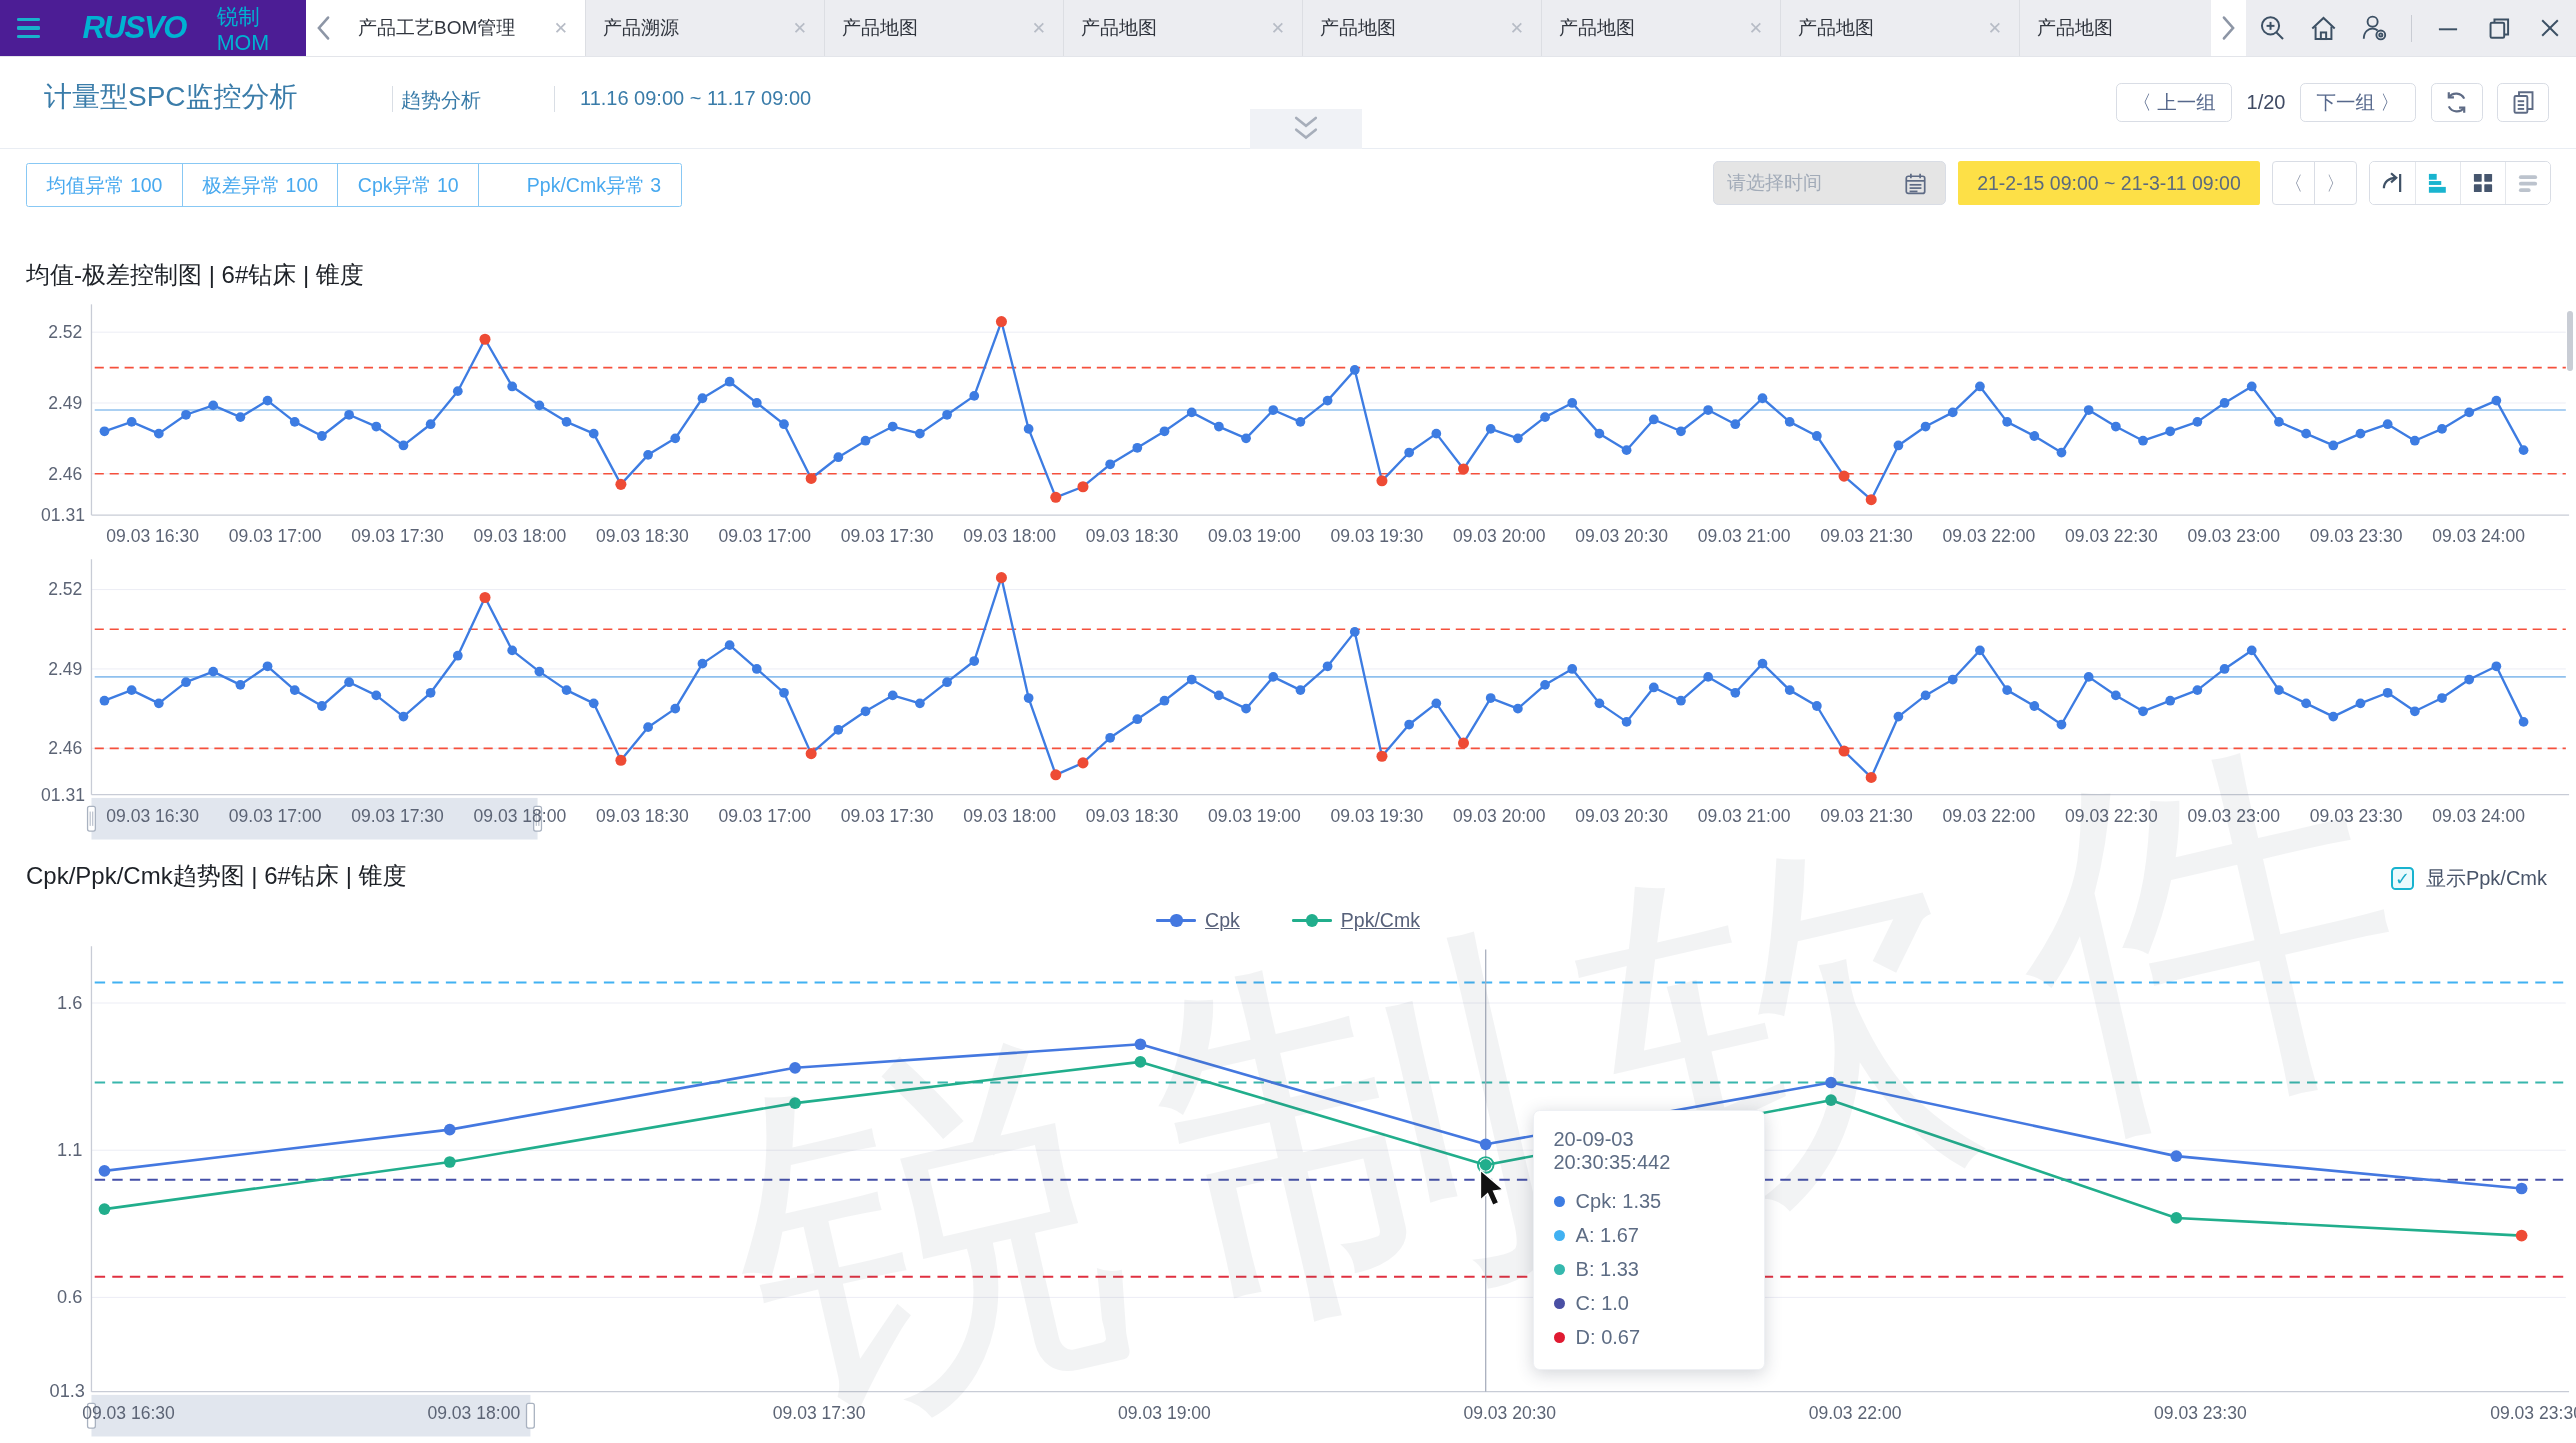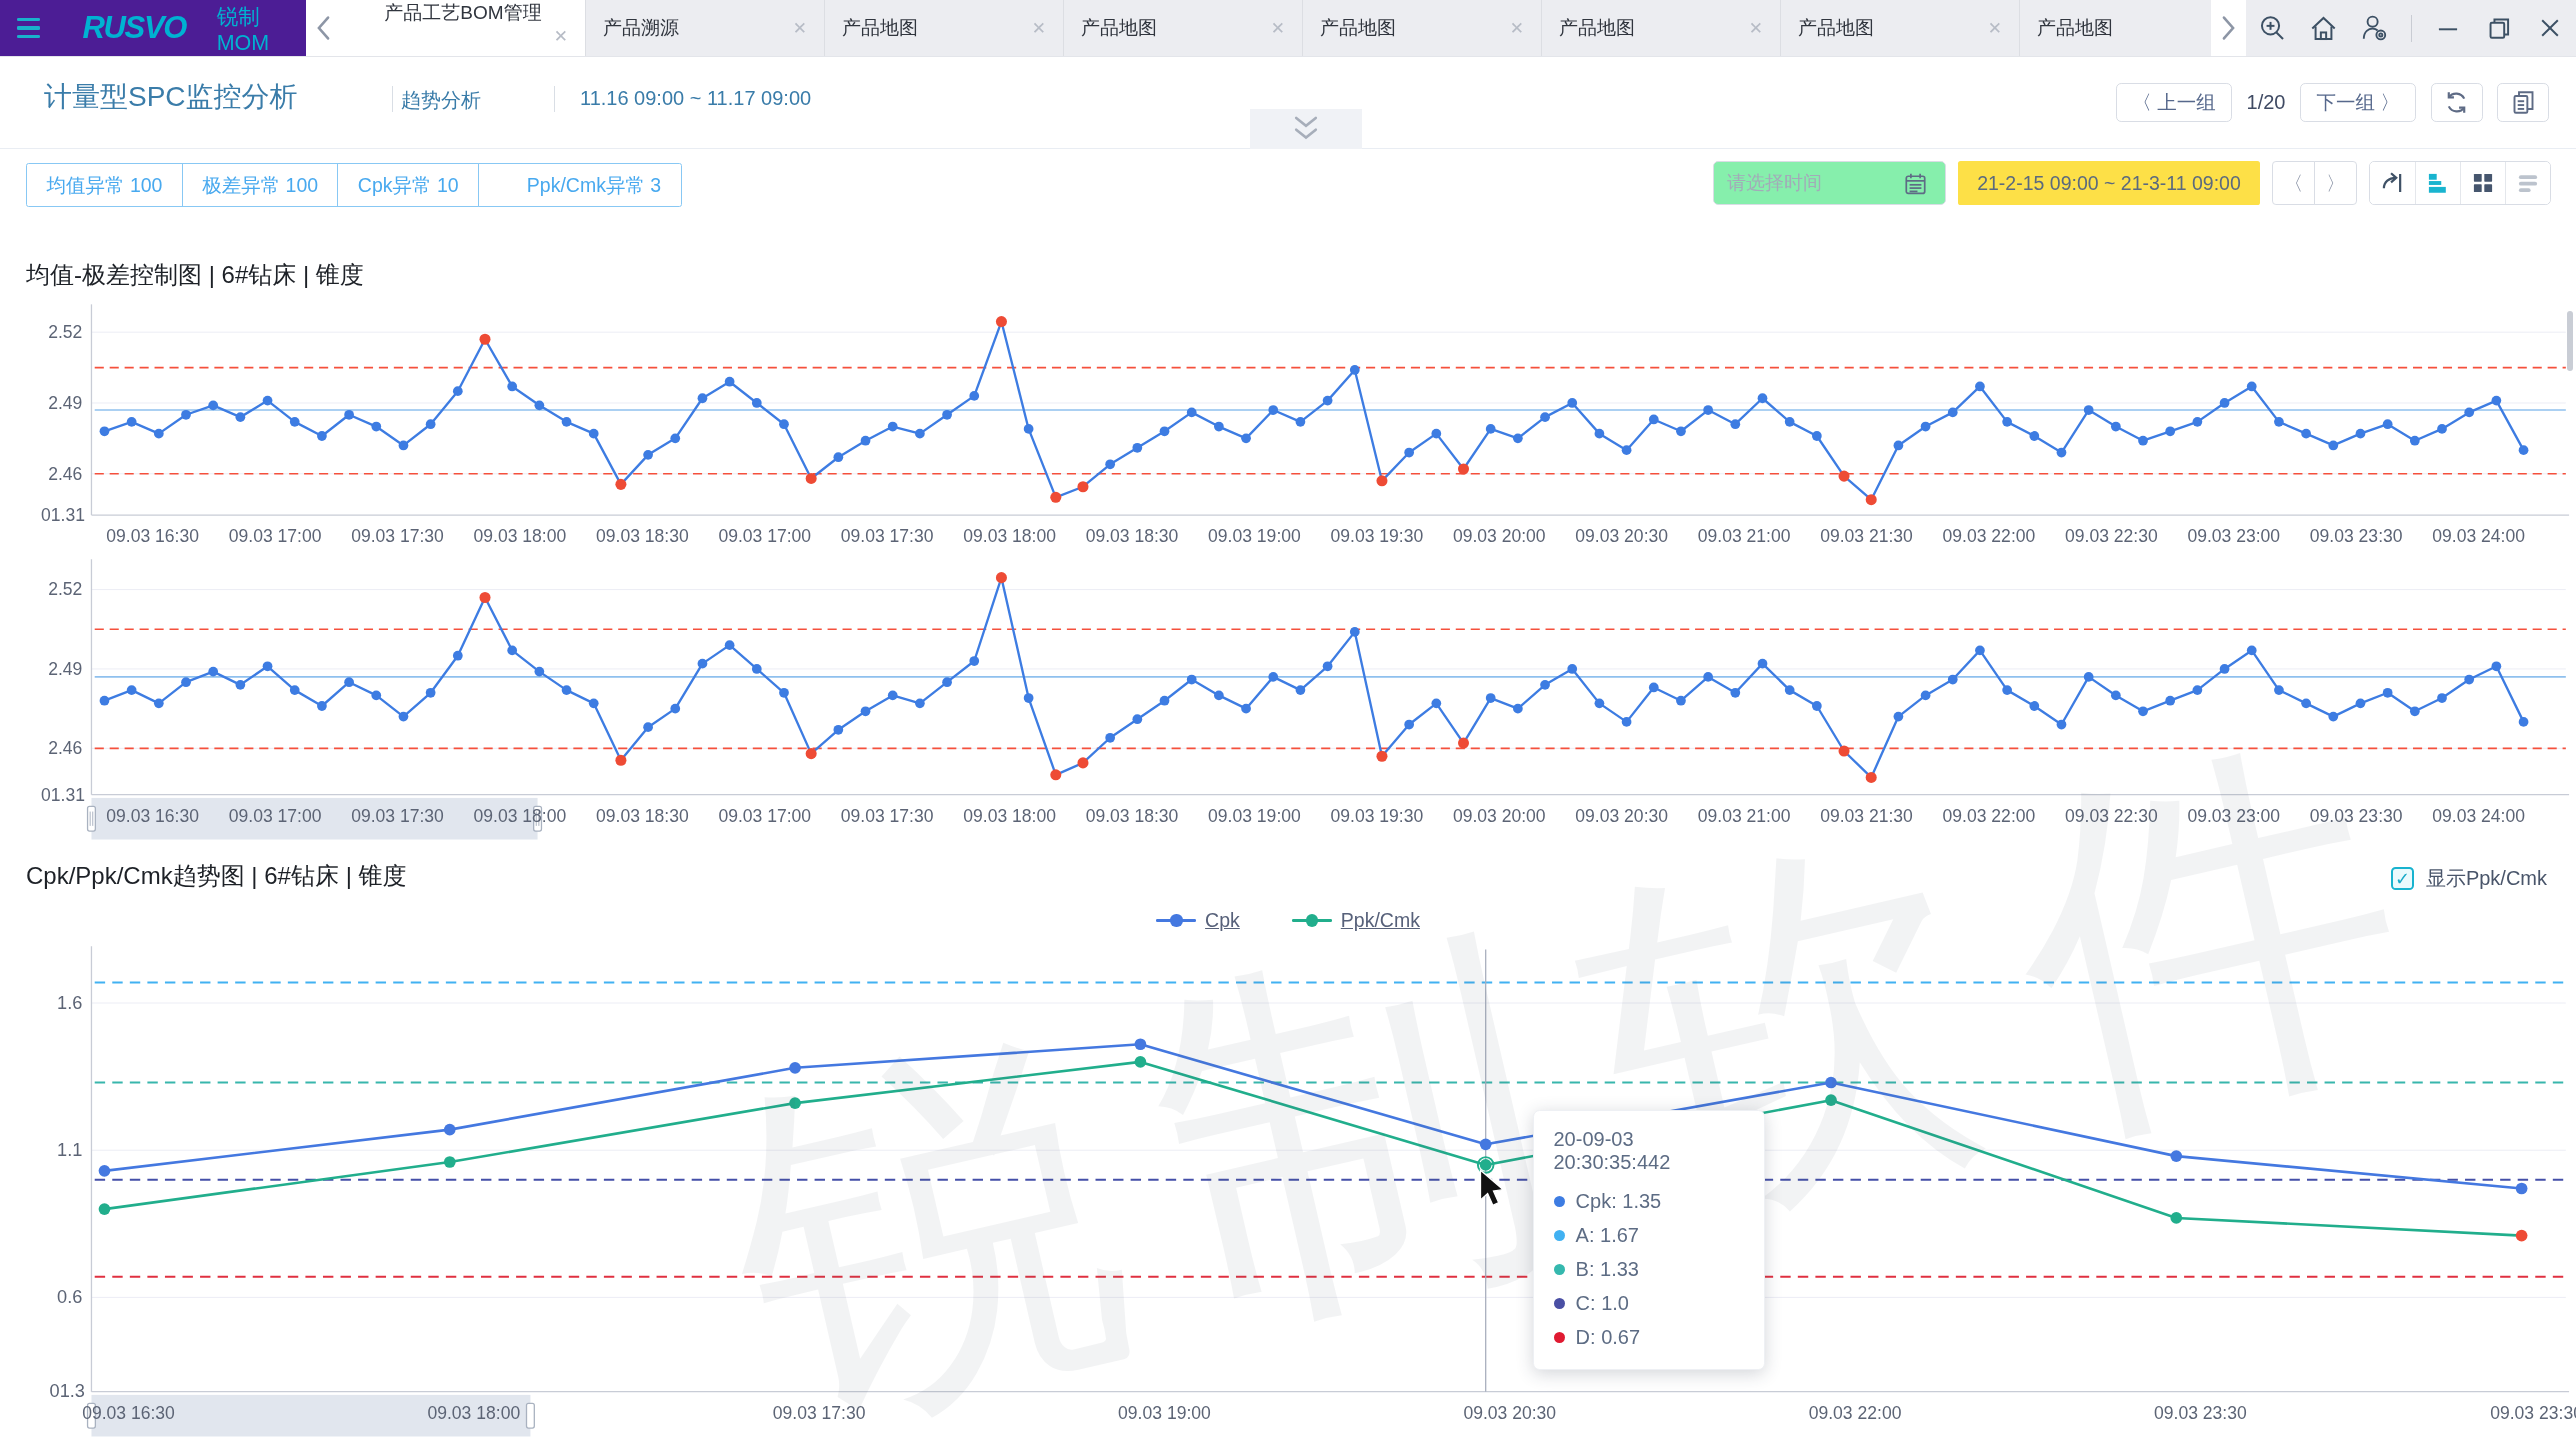--- a/index.html
+++ b/index.html
@@ -10,42 +10,42 @@
   .brand { width:306px; display:flex; align-items:center; background:#4c1d95; flex:0 0 auto;gap:24px;}
   .hamburger { width:25px; height:21px; margin-left:17px; display:flex; flex-direction:column; justify-content:space-between; cursor:pointer;}
   .hamburger span { display:block; height:3.3px; border-radius:1.3px; background:#19b2cc; }
   .logo-name { font-size:31px; font-weight:900; font-style:italic; color:#00b2d2; letter-spacing:-1.3px; margin-left:18px;}
   .logo-prod { font-size:21.5px; color:#00b2d2; margin-left:6.5px; margin-top:2.6px;}
   .tabstrip { flex:1; display:flex; background:#ecedf1; overflow:hidden; }
   .tab-scroll { width:35px; background:#fff; display:flex; align-items:center; justify-content:center; cursor:pointer; flex:0 0 auto;}
   .tab { display:flex; align-items:center; padding:0 17px; width:239px; flex:0 0 auto; border-right:0.7px solid #dcdee3; background:#ecedf1; cursor:pointer;}
   .tab .lbl { font-size:19px; color:#30353e; white-space:nowrap; overflow:hidden;}
   .tab .cls { margin-left:auto; font-size:17px; color:#b7bcc6; padding-left:13px; cursor:pointer;}
-  .tab.active { background:#fff; width:245px;flex-direction:column; }
+  .tab.active { background:#fff; width:245px; }
   .tab.clipped { width:127px; border-right:none;}
   .winicons { flex:0 0 auto; background:#ecedf1; display:flex; align-items:center; padding:0 11.7px; gap:22px;}
   .winicons .ic { width:29px; height:29px; display:flex; align-items:center; justify-content:center; cursor:pointer;}
   .win-divider { width:0.7px; height:27px; background:#c9ccd3;}
   
   .header { position:absolute; left:0; top:57px; width:2576px; height:92px; background:#fff; border-bottom:0.7px solid #e9edf3; z-index:20;}
   .htitle { position:absolute; left:44px; top:21px; font-size:28px; color:#3a7ca9; }
   .hsep { position:absolute; top:29px; width:1.3px; height:26px; background:#d9dee5;}
   .hsub { position:absolute; top:30px; font-size:20px; color:#3a7ca9;}
   .hdr-right { position:absolute; right:27px; top:26px; display:flex; align-items:center; gap:14.3px;}
   .gbtn { height:39px; border:0.7px solid #d9dde5; border-radius:5.2px; background:#fff; display:flex; align-items:center; padding:0 15.6px; font-size:19.5px; color:#56688c; cursor:pointer; white-space:nowrap;}
   .gpage { font-size:20px; color:#3f4a63;}
   .sqbtn { width:52px; height:39px; border:0.7px solid #d9dde5; border-radius:5.2px; background:#fff; display:flex; align-items:center; justify-content:center; cursor:pointer;}
   .collapse-btn { position:absolute; left:1250px; top:52px; width:112px; height:40px; background:#f0f2f6; display:flex; align-items:center; justify-content:center; cursor:pointer; z-index:21;}
   
   .filters { position:absolute; left:26px; top:163px; display:flex; z-index:20;}
   .fbtn { height:44px; border:1.3px solid #88c8f4; background:#fff; color:#48a9ef; font-size:19.5px; display:flex; align-items:center; padding:0 19.5px; margin-left:-1.3px; cursor:pointer; white-space:nowrap;}
   .fbtn:first-child { border-radius:2.6px 0 0 2.6px; margin-left:0;}
   .fbtn:last-child { border-radius:0 2.6px 2.6px 0;padding-left:48px;}
   .toolbar-right { position:absolute; right:25px; top:161px; display:flex; align-items:center; gap:11.7px; z-index:20;}
-  .time-input { width:233px; height:44px; border:0.7px solid #d9dde5; border-radius:5.2px; background:#86efac; display:flex; align-items:center; padding:0 13px;}
+  .time-input { width:233px; height:44px; border:0.7px solid #d9dde5; border-radius:5.2px; background:#e5e5e5; display:flex; align-items:center; padding:0 13px;}
   .time-input input { border:none; outline:none; font-size:19px; color:#5b6a7e; width:176px; background:transparent;}
   .time-input input::placeholder { color:#a2abb8;}
   .range-chip { height:44px; background:#fde047; border-radius:2.6px; display:flex; align-items:center; padding:0 19.5px; font-size:19.5px; color:#5b6a7e; cursor:pointer;}
   .mini-btn { width:43px; height:44px; border:0.7px solid #d9dde5; background:#fff; display:flex; align-items:center; justify-content:center; font-size:19.5px; color:#8a93a6; cursor:pointer;}
   .mini-btn.l { border-radius:3.9px 0 0 3.9px;}
   .mini-btn.r { border-radius:0 3.9px 3.9px 0; margin-left:-0.7px;}
   .viewgroup { display:flex; border:0.7px solid #d9dde5; border-radius:5.2px; overflow:hidden; height:44px;}
   .viewgroup .vcell { width:45px; display:flex; align-items:center; justify-content:center; border-left:0.7px solid #e4e7ec; cursor:pointer; background:#fff;}
   .viewgroup .vcell:first-child { border-left:none;}
   

